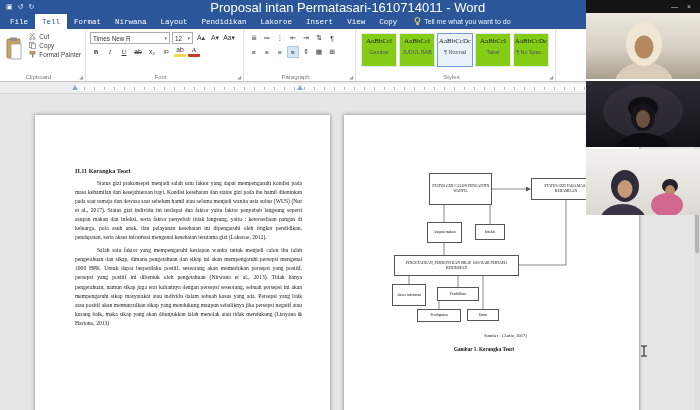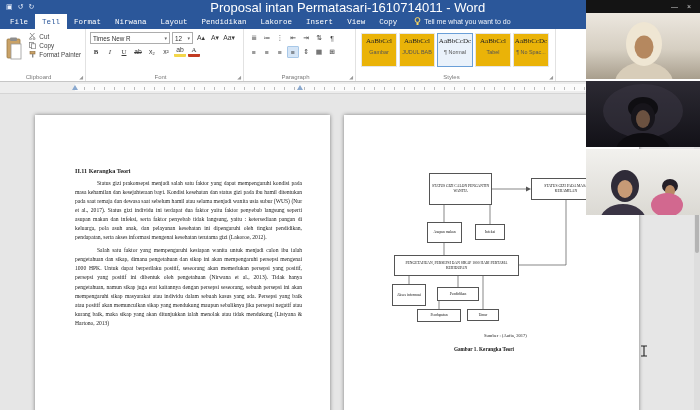--- a/index.html
+++ b/index.html
@@ -40,21 +40,21 @@
   .b-italic { font-style:italic; font-family:"Liberation Serif", serif; }
   .b-underline { text-decoration:underline; font-family:"Liberation Serif", serif; }
   .b-strike { text-decoration:line-through; }
   .b-highlight { border-bottom:3px solid #f3d64a; line-height:8px; }
   .b-fontcolor { border-bottom:3px solid #c23b22; line-height:8px; font-family:"Liberation Serif", serif; }
 
   .pgrid { display:flex; flex-direction:column; gap:2px; padding-top:1px; }
   .prow { display:flex; gap:1px; }
 
   .styles-row { display:flex; padding-top:1px; }
-  .stylecard { width:36px; height:34px; background:#eab308; border:1px solid #e6e6e6; margin:1px; text-align:center; overflow:hidden; }
+  .stylecard { width:36px; height:34px; background:#84cc16; border:1px solid #e6e6e6; margin:1px; text-align:center; overflow:hidden; }
   .stylecard.selected { border:1px solid #6a9fd8; background:#eaf2fb; }
   .stylecard .prev { font-family:"Liberation Serif", serif; font-size:7px; line-height:15px; color:#222; white-space:nowrap; }
   .stylecard .sname { font-size:5.4px; color:#555; white-space:nowrap; }
 
   
   .ruler { height:12px; background:#ededed; border-bottom:1px solid #d5d5d5; position:relative; }
   .ruler-band { position:absolute; left:75px; width:527px; top:2px; bottom:2px; background:#fbfbfb; }
   .ruler-ticks { position:absolute; left:75px; width:527px; bottom:3px; height:3px;
     background:repeating-linear-gradient(90deg, transparent 0 9px, #b9b9b9 9px 10px); }
   .indent-marker { position:absolute; top:3px; width:0; height:0; border-left:3px solid transparent; border-right:3px solid transparent; border-bottom:5px solid #8aa9cf; }

